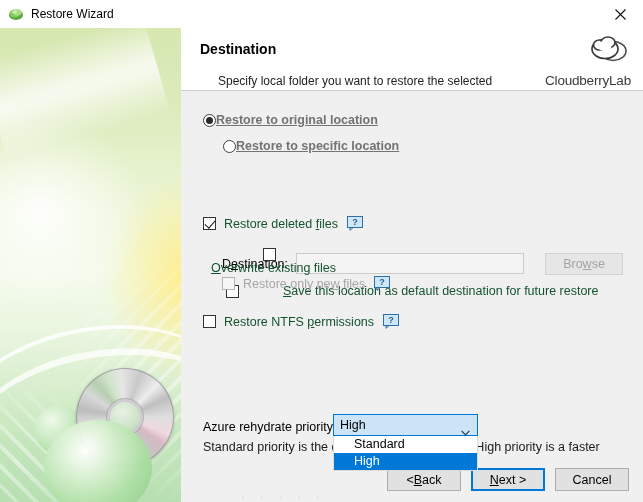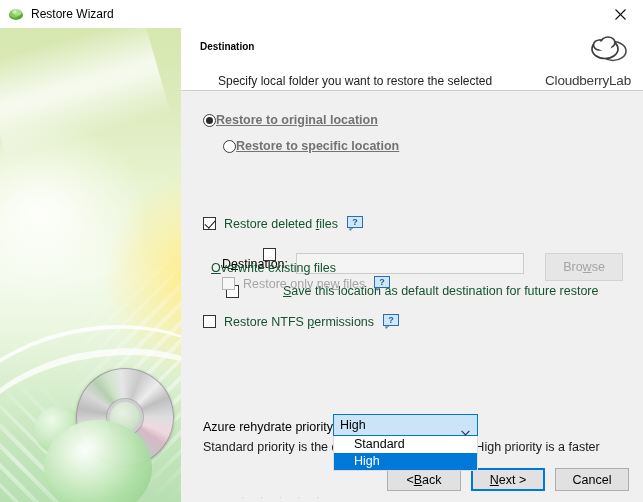--- a/index.html
+++ b/index.html
@@ -156,21 +156,21 @@
     background: #ffffff;
     box-sizing: border-box;
   }
   .header-sep {
     position: absolute; left: 181px; top: 90px;
     width: 462px; height: 1px;
     background: #d0d0d0;
   }
   .hdr-title {
     position: absolute; left: 19px; top: 13px;
-    font-size: 10px; font-weight: bold; color: #000000;
+    font-size: 14px; font-weight: bold; color: #000000;
     letter-spacing: 0px;
   }
   .hdr-sub {
     position: absolute; left: 37px; top: 31px;
     width: 300px;
     font-size: 12px; color: #222222; line-height: 15px; margin-top: 15px;
   }
   .logo {
     position: absolute; right: 12px; top: 4px;
     width: 104px; text-align: right;
@@ -243,21 +243,21 @@
     position: absolute; left: 115px; top: 162px;
     width: 228px; height: 21px;
     background: #f4f4f4; border: 1px solid #cbcbcb;
     box-sizing: border-box;
     font-size: 12px; color: #a0a0a0;
     padding: 2px 4px;
     outline: none;
   }
   .browse-btn {
     position: absolute; left: 364px; top: 162px;
-    width: 78px; height: 28px;
+    width: 78px; height: 22px;
     background: #e6e6e6; border: 1px solid #d2d2d2;
     box-sizing: border-box;
     font-size: 12.5px; color: #a4a4a4;
     display: flex; align-items: center; justify-content: center;
   }
 
   
   .combo-label {
     position: absolute; left: 22px; top: 329px;
     font-size: 12.5px; color: #000000;

